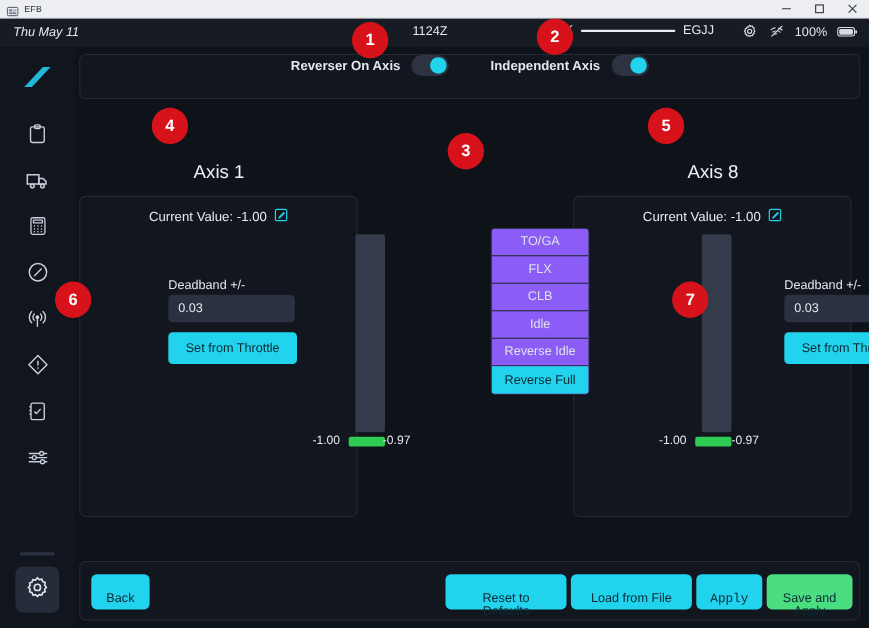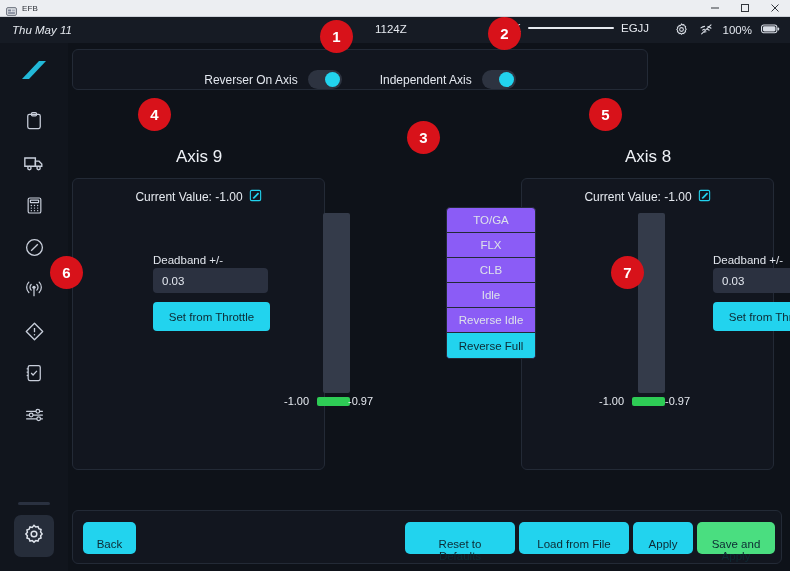--- a/index.html
+++ b/index.html
@@ -53,23 +53,23 @@
     color: #c9cfdb; border-radius: 7px;
   }
   .sb-bottom { margin-top: auto; display: flex; flex-direction: column; align-items: center; }
   .sb-div { width: 32px; height: 3px; background: #2a3140; border-radius: 2px; margin-bottom: 10px; }
   .nav-item.active { background: #262d3a; margin-bottom: 14px; }
 
   
   .content { position: absolute; left: 68px; top: 43px; width: 722px; height: 528px; }
 
   .toggle-panel {
-    position: absolute; left: 4px; top: 6px; width: 576px; height: 41px;
+    position: absolute; left: 4px; top: 6px; width: 710px; height: 41px;
     border: 1px solid #232a36; border-radius: 6px; background: #12161f;
-    display: flex; align-items: flex-end; justify-content: center; gap: 38px;
+    display: flex; align-items: flex-start; justify-content: center; gap: 38px; font-weight: bold;
   }
   .toggle-wrap { display: flex; align-items: center; gap: 10px; }
   .toggle-label { font-size: 12px; color: #e3e7ee; }
   .switch {
     width: 34px; height: 19px; border-radius: 10px; background: #2d3340;
     position: relative;
   }
   .switch .knob {
     position: absolute; right: 2px; top: 2px; width: 15px; height: 15px;
     border-radius: 50%; background: #22d3ee;
@@ -149,21 +149,21 @@
     border: 1px solid #232a36; border-radius: 6px; background: #12161f;
   }
   .act-btn {
     position: absolute; top: 11px; height: 31px; background: #22d3ee; border: none;
     border-radius: 5px; color: #0d2a33; font-size: 11.5px; cursor: pointer;
     font-family: "Liberation Sans", sans-serif; padding: 16px 11px;
   }
   #btn-back { left: 10px; width: 53px; }
   #btn-reset { right: 266px; width: 110px; }
   #btn-load  { right: 152px; width: 110px; }
-  #btn-apply { right: 88px; width: 60px; }
+  #btn-apply { right: 88px; width: 60px; font-family: Liberation Mono, monospace; }
   #btn-save  { right: 6px; width: 78px; background: #4ade80; }
 
   
   .marker {
     position: absolute; width: 33px; height: 33px; border-radius: 50%;
     background: #d8121a; color: #fff; display: flex; align-items: center;
     justify-content: center; font-size: 15px; font-weight: 700; z-index: 50;
     font-family: "Liberation Sans", sans-serif;
   }
   #mk1 { left: 320px; top: 20px; }
@@ -369,21 +369,21 @@
         </span>
       </div>
       <div class="toggle-wrap">
         <span class="toggle-label">Independent Axis</span>
         <span class="switch">
           <span class="knob"></span>
         </span>
       </div>
     </div>
 
-    <div class="axis-title" id="axis1-title">Axis 9</div>
+    <div class="axis-title" id="axis1-title">Axis 1</div>
     <div class="axis-title" id="axis2-title">Axis 8</div>
 
     <div class="axis-card" id="axis1-card">
       <div class="cur-val">
         <span>Current Value: -1.00</span>
         <span class="edit-icon">
           <svg width="13" height="13" viewBox="0 0 24 24" fill="none" stroke="#22d3ee" stroke-width="2">
             <rect x="2.5" y="2.5" width="19" height="19" rx="2.5"></rect>
             <path d="M16.5 6.6l-8.6 8.6-.8 3 3-.8 8.6-8.6z" fill="#22d3ee" stroke="none"></path>
           </svg>

